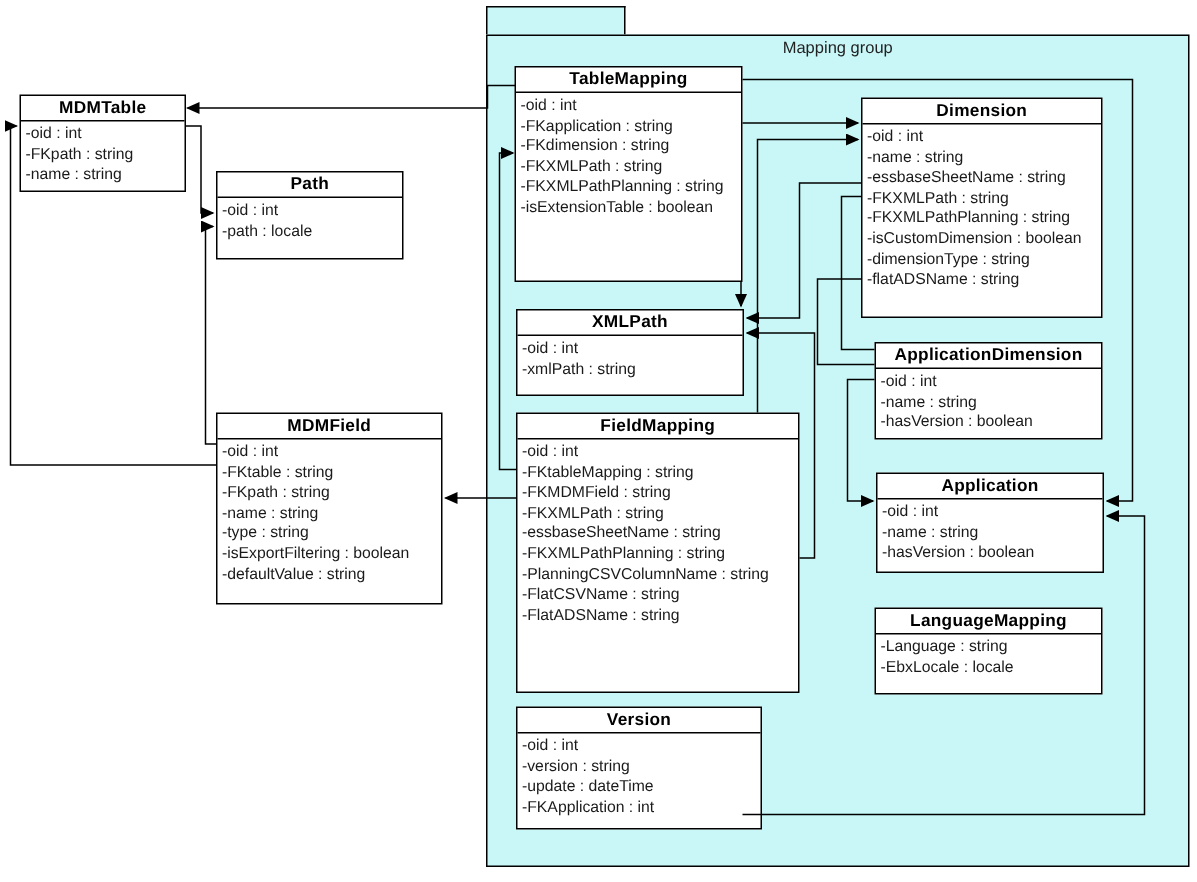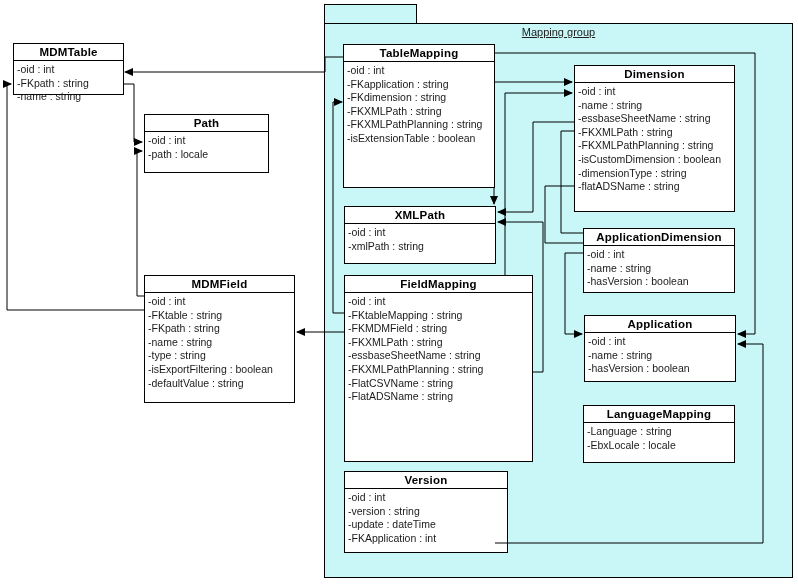--- a/index.html
+++ b/index.html
@@ -10,21 +10,21 @@
   .pkg-tab{
     position:absolute;left:324px;top:4px;width:93px;height:19px;
     background:#c9f7f7;border:1px solid #000;border-bottom:none;box-sizing:border-box;
   }
   .pkg-body{
     position:absolute;left:324px;top:23px;width:469px;height:555px;
     background:#c9f7f7;border:1px solid #000;box-sizing:border-box;
   }
   .pkg-label{
     position:absolute;left:324px;top:26px;width:469px;text-align:center;
-    font-size:11px;color:#222;text-decoration:underline;
+    font-size:11px;color:#222;
   }
   .uml-class{
     position:absolute;background:#ffffff;border:1px solid #000;box-sizing:border-box;
     z-index:2;
   }
   .uml-title{
     height:16px;line-height:16px;text-align:center;font-weight:bold;font-size:11.5px;
     border-bottom:1px solid #000;letter-spacing:.2px;white-space:nowrap;overflow:hidden;
   }
   .uml-fields{padding-top:2px;}
@@ -37,21 +37,21 @@
 </style>
 </head>
 <body>
 
 <div id="canvas">
 
   <div class="pkg-tab"></div>
   <div class="pkg-body"></div>
   <div class="pkg-label">Mapping group</div>
 
-  <div class="uml-class" style="left:13px;top:43px;width:111px;height:52px">
+  <div class="uml-class" style="left:13px;top:63px;width:111px;height:65px">
     <div class="uml-title">MDMTable</div>
     <div class="uml-fields">
         <div class="uml-field">-oid : int</div>
         <div class="uml-field">-FKpath : string</div>
         <div class="uml-field">-name : string</div>
       </div>
   </div>
 
   <div class="uml-class" style="left:144px;top:114px;width:125px;height:59px">
     <div class="uml-title">Path</div>
@@ -96,20 +96,21 @@
 
   <div class="uml-class" style="left:344px;top:275px;width:189px;height:187px">
     <div class="uml-title">FieldMapping</div>
     <div class="uml-fields">
         <div class="uml-field">-oid : int</div>
         <div class="uml-field">-FKtableMapping : string</div>
         <div class="uml-field">-FKMDMField : string</div>
         <div class="uml-field">-FKXMLPath : string</div>
         <div class="uml-field">-essbaseSheetName : string</div>
         <div class="uml-field">-FKXMLPathPlanning : string</div>
+        <div class="uml-field">-PlanningCSVColumnName : string</div>
         <div class="uml-field">-FlatCSVName : string</div>
         <div class="uml-field">-FlatADSName : string</div>
       </div>
   </div>
 
   <div class="uml-class" style="left:344px;top:471px;width:164px;height:82px">
     <div class="uml-title">Version</div>
     <div class="uml-fields">
         <div class="uml-field">-oid : int</div>
         <div class="uml-field">-version : string</div>

